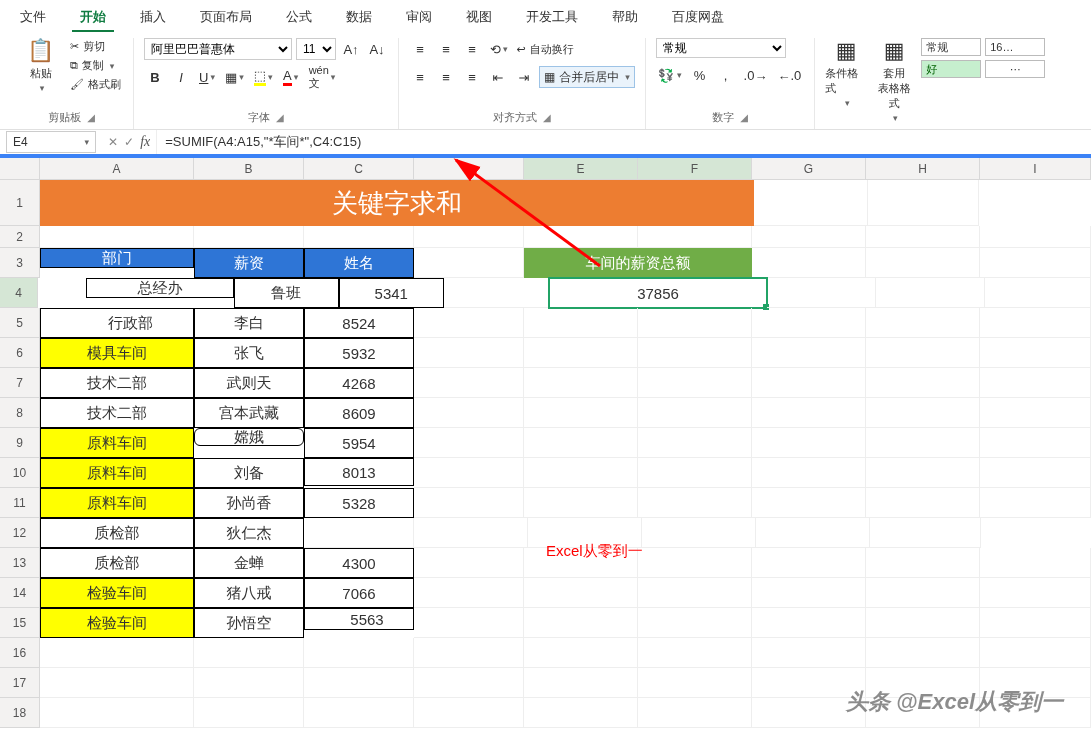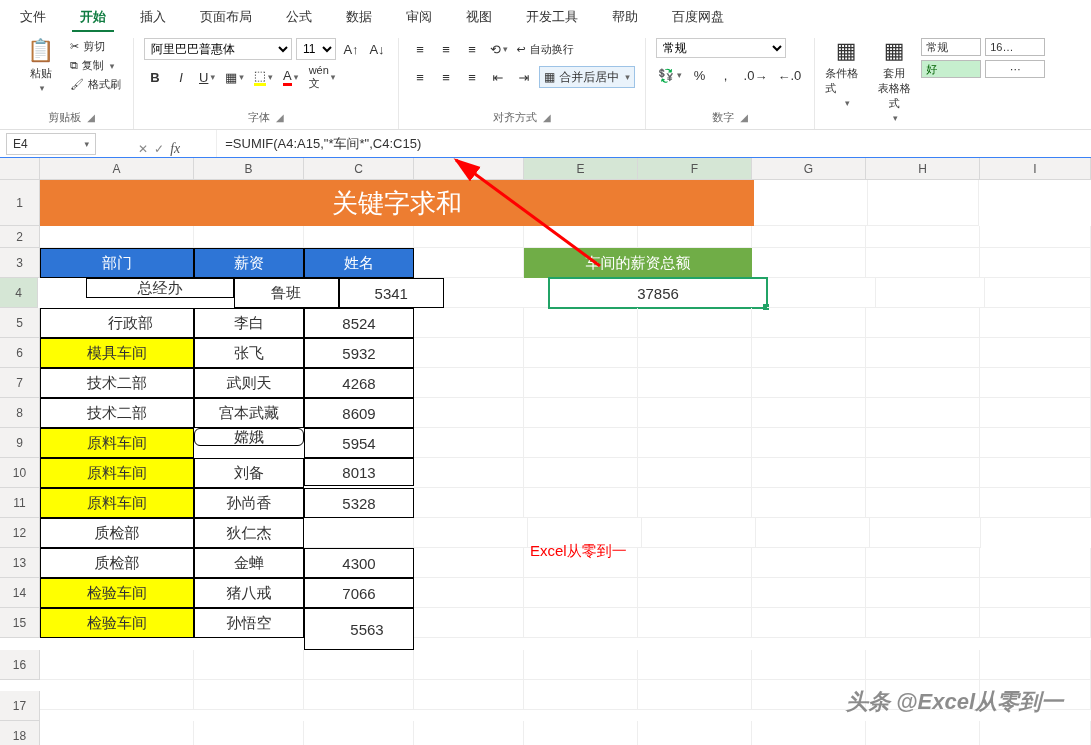--- a/index.html
+++ b/index.html
@@ -16,21 +16,21 @@
 .btn-lg { width:42px; display:flex; flex-direction:column; align-items:center; font-size:11px; gap:2px; cursor:pointer;}
 .btn-lg .ic { font-size:22px; }
 .btn-sm { display:flex; align-items:center; gap:4px; font-size:11px; cursor:pointer; padding:1px 2px;}
 .dd { font-size:9px; color:#666; margin-left:2px;}
 select.fake { border:1px solid #ccc; font-size:12px; padding:1px 2px; background:#fff;}
 .iconrow { display:flex; gap:4px; }
 .iconbtn { min-width:22px; height:22px; border:1px solid transparent; display:flex; align-items:center; justify-content:center; font-size:13px; cursor:pointer; padding:0 2px;}
 .merged-btn { border:1px solid #9dc3e6; background:#eaf3fb; padding:1px 4px; font-size:12px; display:flex; align-items:center; gap:4px; cursor:pointer;}
 .style-cell { width:60px; height:18px; border:1px solid #bbb; font-size:11px; display:flex; align-items:center; padding:0 4px; }
 .style-cell.good{ background:#c6efce; color:#006100;}
-.fbar { display:flex; align-items:flex-end; border-bottom:1px solid #3b82f6; height:28px;gap:30px; }
+.fbar { display:flex; align-items:center; border-bottom:4px solid #3b82f6; height:28px; }
 .namebox { width:90px; border:1px solid #ccc; margin:2px 6px; height:22px; display:flex; align-items:center; padding:0 6px; font-size:12px; justify-content:space-between;}
 .fx-btns { display:flex; gap:6px; padding:0 6px; color:#888; font-size:12px; align-items:center;}
 .fx-btns span{cursor:pointer;}
 .fx { color:#555; font-style:italic; font-family:serif; font-size:14px;}
 .formula-input { flex:1; padding:0 8px; font-size:13px; border-left:1px solid #eee; height:100%; display:flex; align-items:center;}
 .grid-area { position:relative; }
 .colheads { display:flex; position:sticky; top:0; }
 .ch, .rh, .corner { background:#f3f2f1; border-right:1px solid #d8d8d8; border-bottom:1px solid #d8d8d8; display:flex; align-items:center; justify-content:center; font-size:12px; color:#555;}
 .corner{ width:40px; height:22px;}
 .ch { height:22px; }
@@ -40,21 +40,21 @@
 .cell { border-right:1px solid #eee; border-bottom:1px solid #eee; display:flex; align-items:center; justify-content:center; font-size:15px; height:30px; position:relative;}
 .cellw-A{width:154px;} .cellw-B{width:110px;} .cellw-C{width:110px;} .cellw-D{width:110px;} .cellw-E{width:114px;} .cellw-F{width:114px;} .cellw-G{width:114px;} .cellw-H{width:114px;} .cellw-I{width:111px;}
 .title-merge { background:#ed7d31; color:#fff; font-size:26px; grid-column: span 7; width:714px; height:46px; border:none;}
 .data-head { background:#2e75d6; color:#fff; border:1px solid #000 !important;}
 .data-cell { border:1px solid #000 !important; background:#fff;}
 .hl-yellow { background:#ffff00 !important; }
 .green-head { background:#70ad47; color:#fff; border:1px solid #70ad47 !important;}
 .green-val { border:1px solid #70ad47 !important; background:#fff;}
 .sel-outline { outline:2px solid #21a366; outline-offset:-1px; }
 .sel-handle { position:absolute; right:-3px; bottom:-3px; width:6px; height:6px; background:#21a366;}
-.red-text { color:#ff0000; position:absolute; left:530px; top:384px; font-size:15px;}
+.red-text { color:#ff0000; position:absolute; left:546px; top:384px; font-size:15px;}
 .watermark { position:absolute; right:28px; bottom:28px; font-size:22px; font-style:italic; color:rgba(0,0,0,0.45); font-weight:600; text-shadow:0 0 3px #fff;}
 svg.arrow{position:absolute; pointer-events:none;}
 .selcol { background:#d5e6d5 !important; }
 .selrow { background:#d5e6d5 !important; }
 </style>
 </head>
 <body>
 
 <div class="menubar" id="menubar">
     <span>文件</span>
@@ -264,21 +264,21 @@
         <div class="cell cellw-C" style="height: 22px;"></div>
         <div class="cell cellw-D" style="height: 22px;"></div>
         <div class="cell cellw-E" style="height: 22px;"></div>
         <div class="cell cellw-F" style="height: 22px;"></div>
         <div class="cell cellw-G" style="height: 22px;"></div>
         <div class="cell cellw-H" style="height: 22px;"></div>
         <div class="cell cellw-I" style="height: 22px;"></div>
       </div>
       <div class="row">
         <div class="rh" style="height: 30px;">3</div>
-        <div class="cell cellw-A data-head" style="height: 30px;">部门</div>
+        <div class="cell cellw-A data-head" style="height: 20px;">部门</div>
         <div class="cell cellw-C data-head" style="height: 30px;">薪资</div>
         <div class="cell cellw-B data-head" style="height: 30px;">姓名</div>
         <div class="cell cellw-D" style="height: 30px;"></div>
         <div class="cell green-head" style="width: 228px; height: 30px;">车间的薪资总额</div>
         <div class="cell cellw-G" style="height: 30px;"></div>
         <div class="cell cellw-H" style="height: 30px;"></div>
         <div class="cell cellw-I" style="height: 30px;"></div>
       </div>
       <div class="row">
         <div class="rh selrow" style="height: 30px;">4</div>
@@ -407,42 +407,42 @@
         <div class="cell cellw-E" style="height: 30px;"></div>
         <div class="cell cellw-F" style="height: 30px;"></div>
         <div class="cell cellw-G" style="height: 30px;"></div>
         <div class="cell cellw-H" style="height: 30px;"></div>
         <div class="cell cellw-I" style="height: 30px;"></div>
       </div>
       <div class="row">
         <div class="rh" style="height: 30px;">15</div>
         <div class="cell cellw-A data-cell hl-yellow" style="height: 30px;">检验车间</div>
         <div class="cell cellw-B data-cell" style="height: 30px;">孙悟空</div>
-        <div class="cell cellw-C data-cell" style="height: 42px; padding-left: 16px;">5563</div>
+        <div class="cell cellw-C data-cell" style="height: 22px; padding-left: 16px;">5563</div>
         <div class="cell cellw-D" style="height: 30px;"></div>
         <div class="cell cellw-E" style="height: 30px;"></div>
         <div class="cell cellw-F" style="height: 30px;"></div>
         <div class="cell cellw-G" style="height: 30px;"></div>
         <div class="cell cellw-H" style="height: 30px;"></div>
         <div class="cell cellw-I" style="height: 30px;"></div>
       </div>
       <div class="row">
         <div class="rh" style="height: 30px;">16</div>
         <div class="cell cellw-A" style="height: 30px;"></div>
         <div class="cell cellw-B" style="height: 30px;"></div>
         <div class="cell cellw-C" style="height: 30px;"></div>
         <div class="cell cellw-D" style="height: 30px;"></div>
         <div class="cell cellw-E" style="height: 30px;"></div>
         <div class="cell cellw-F" style="height: 30px;"></div>
         <div class="cell cellw-G" style="height: 30px;"></div>
         <div class="cell cellw-H" style="height: 30px;"></div>
         <div class="cell cellw-I" style="height: 30px;"></div>
       </div>
       <div class="row">
-        <div class="rh" style="height: 30px; margin-top: 11px;">17</div>
+        <div class="rh" style="height: 30px;">17</div>
         <div class="cell cellw-A" style="height: 30px;"></div>
         <div class="cell cellw-B" style="height: 30px;"></div>
         <div class="cell cellw-C" style="height: 30px;"></div>
         <div class="cell cellw-D" style="height: 30px;"></div>
         <div class="cell cellw-E" style="height: 30px;"></div>
         <div class="cell cellw-F" style="height: 30px;"></div>
         <div class="cell cellw-G" style="height: 30px;"></div>
         <div class="cell cellw-H" style="height: 30px;"></div>
         <div class="cell cellw-I" style="height: 30px;"></div>
       </div>

